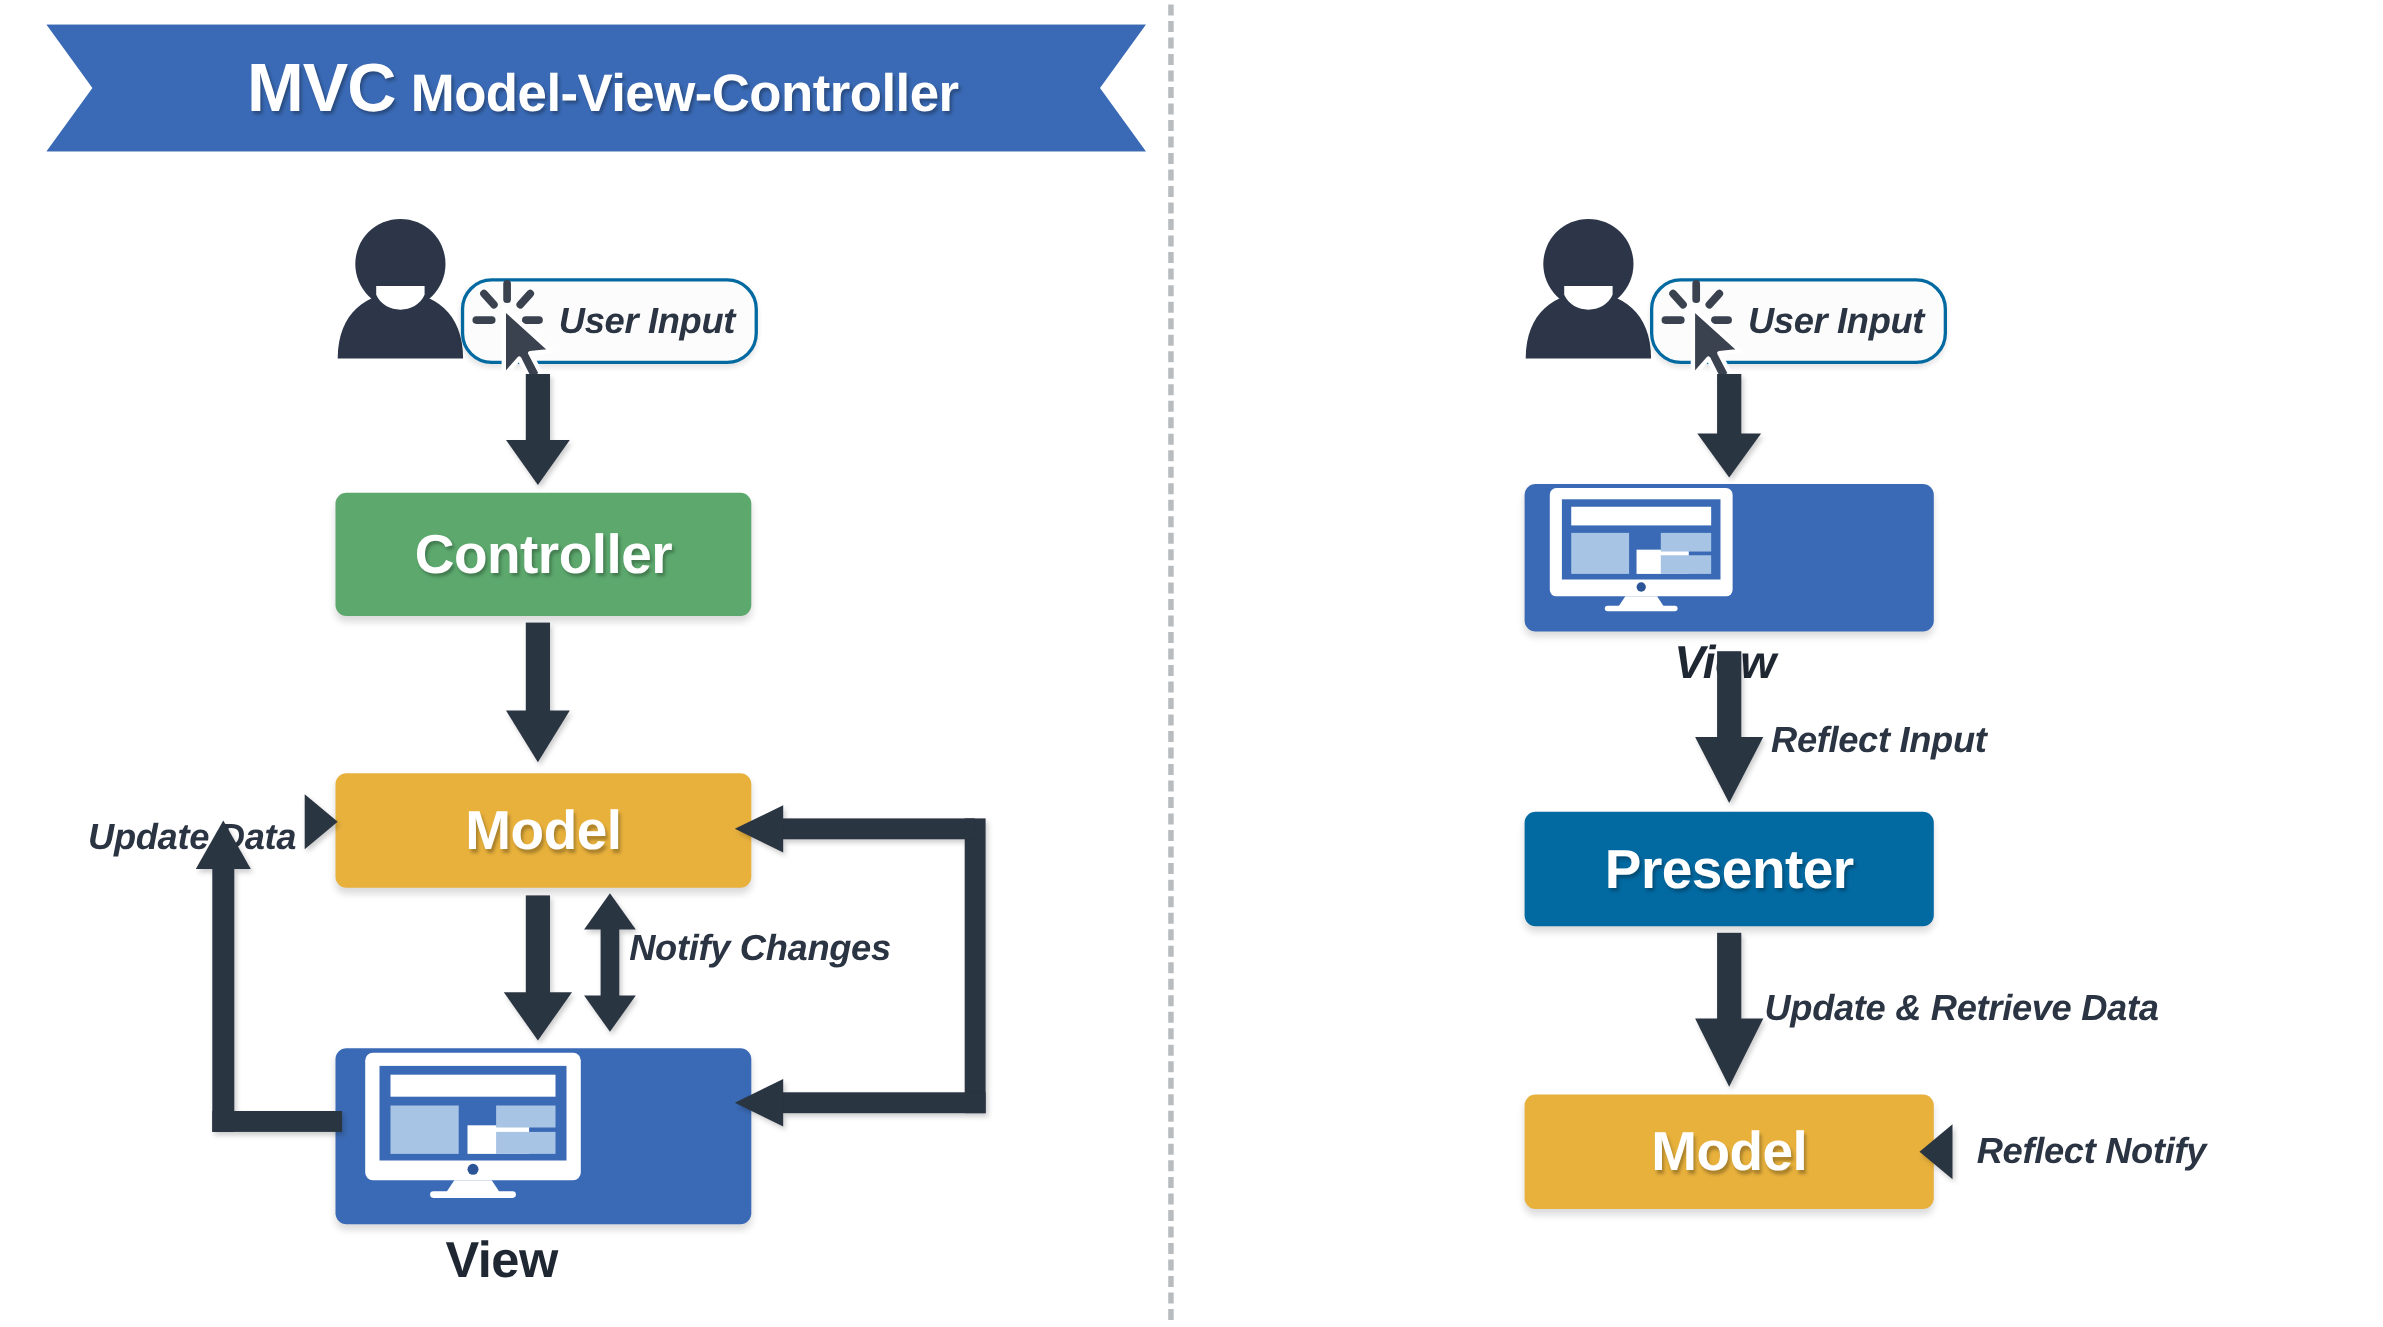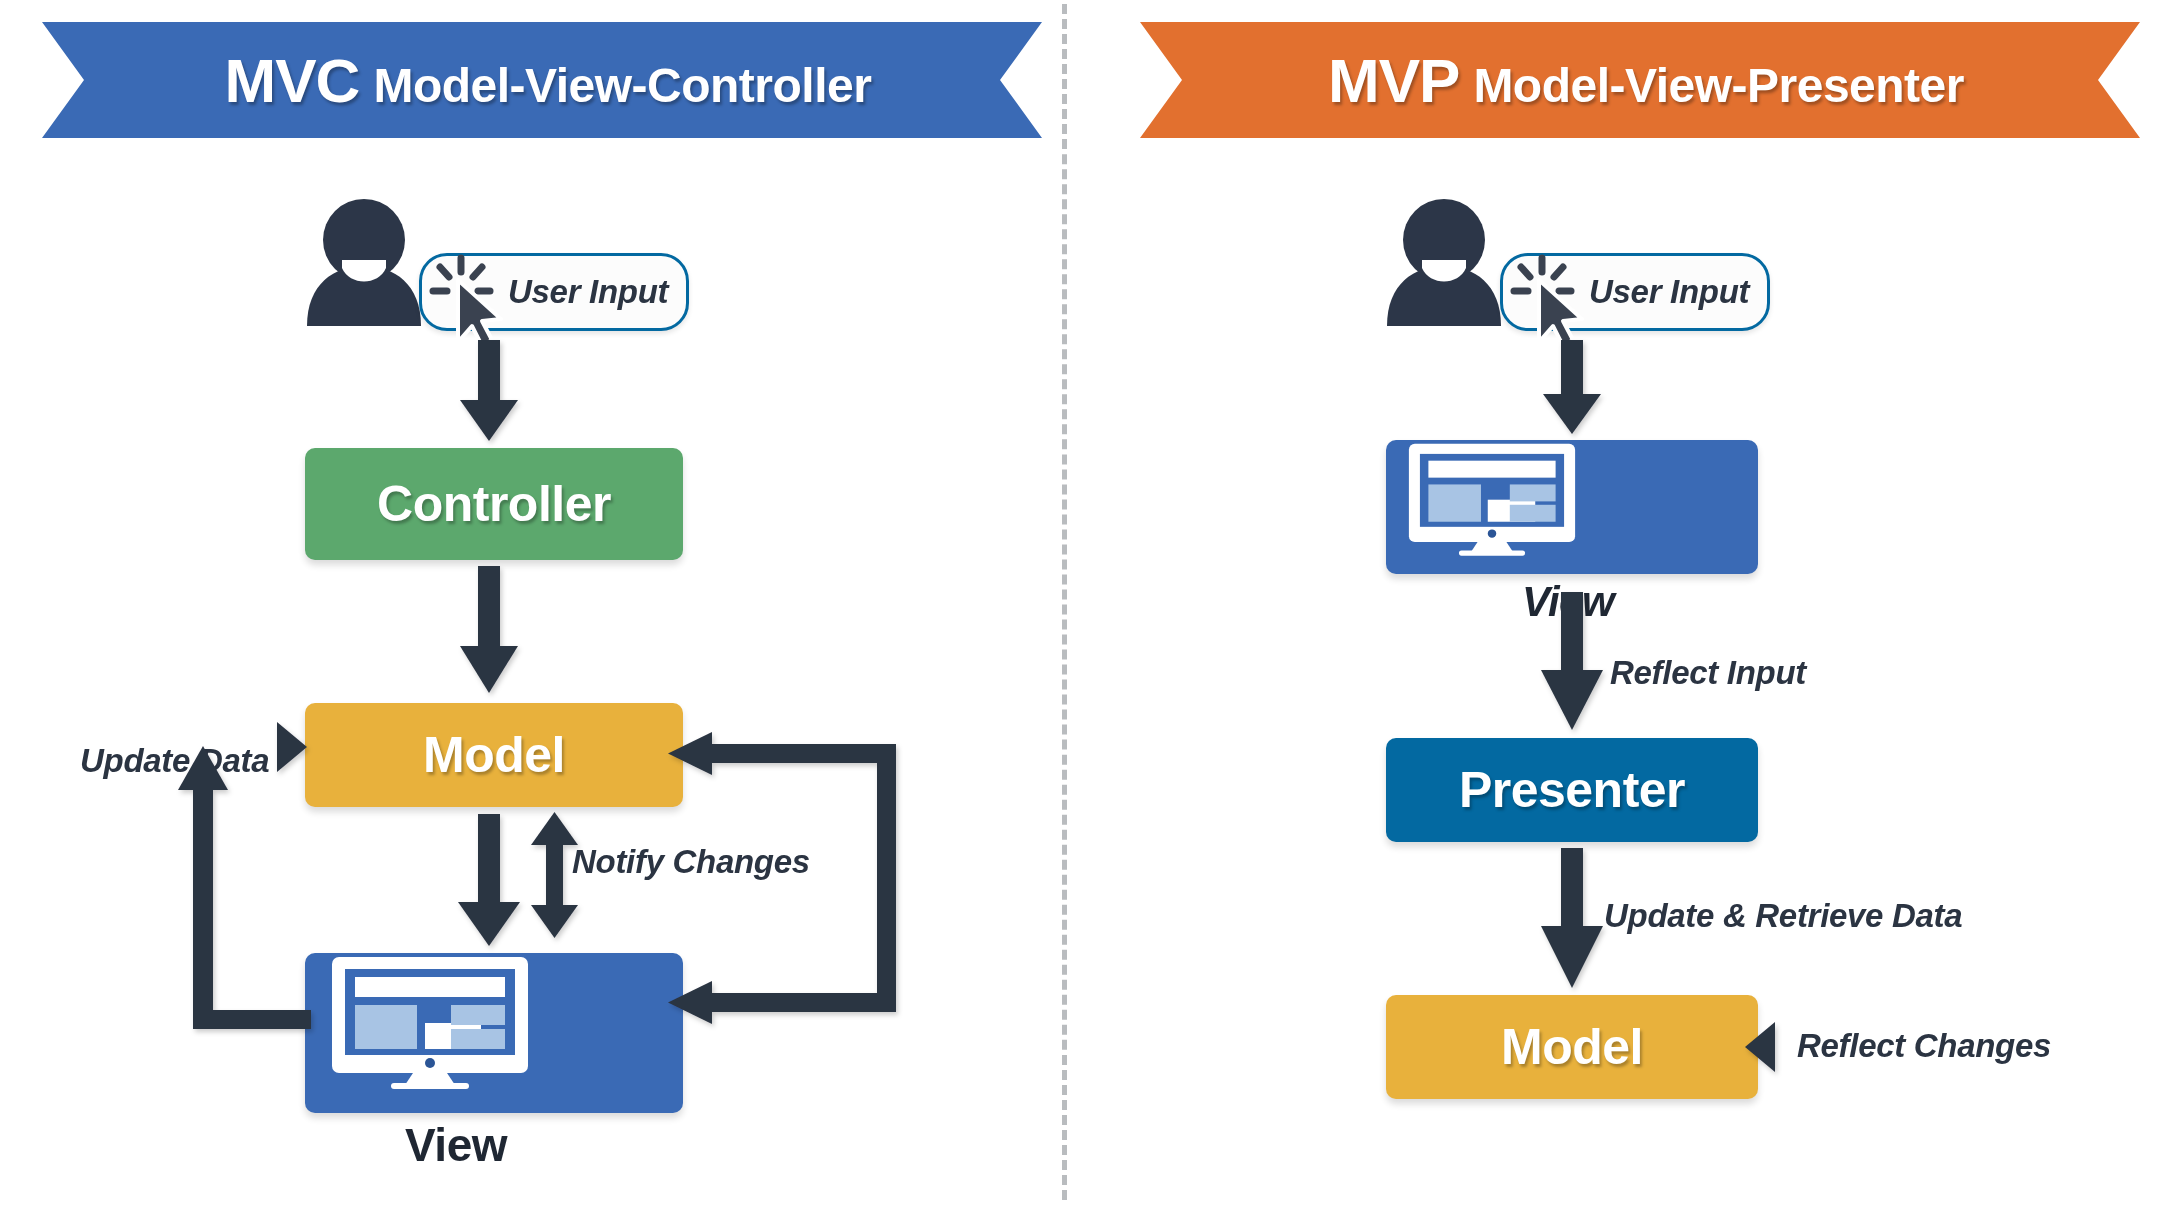--- a/index.html
+++ b/index.html
@@ -141,26 +141,20 @@
       <circle cx="125" cy="110" r="5" fill="#2b5596"></circle>
       <path d="M108 120 L142 120 L150 132 L100 132 Z" fill="#ffffff"></path>
       <rect x="86" y="130" width="78" height="6" rx="3" fill="#ffffff"></rect>
     </svg>
   </div>
   <div class="caption left" style="left:405px;top:1118px;">View</div>
 
   <div class="elabel" style="left:80px;top:742px;">Update Data</div>
   <div class="elabel" style="left:572px;top:843px;">Notify Changes</div>
 
-  <div class="ribbon mvp">
-    <div class="rtxt">
-      <span class="acro">MVP</span>
-      <span class="full">Model-View-Presenter</span>
-    </div>
-  </div>
 
   <div class="person" style="left:1382px;top:198px;width:124px;height:128px;">
     <svg width="124" height="128" viewBox="0 0 124 128">
       <circle cx="62" cy="42" r="41" fill="#2c3648"></circle>
       <path d="M5 128 C5 86 32 68 62 68 C92 68 119 86 119 128 Z" fill="#2c3648"></path>
       <path d="M40 70 C48 88 76 88 84 70 L84 62 L40 62 Z" fill="#ffffff"></path>
     </svg>
   </div>
 
   <div class="bubble" style="left:1500px;top:253px;width:264px;height:72px;">
@@ -198,21 +192,21 @@
   <div class="box orange" style="left:1386px;top:738px;width:372px;height:104px;">
     <span class="btxt">Presenter</span>
   </div>
 
   <div class="box amber" style="left:1386px;top:995px;width:372px;height:104px;">
     <span class="btxt">Model</span>
   </div>
 
   <div class="elabel" style="left:1610px;top:654px;">Reflect Input</div>
   <div class="elabel" style="left:1604px;top:897px;">Update &amp; Retrieve Data</div>
-  <div class="elabel" style="left:1797px;top:1027px;">Reflect Changes</div>
+  <div class="elabel" style="left:1797px;top:1027px;">Reflect Notify</div>
 
   <svg class="arrow-layer" width="2166" height="1206" viewBox="0 0 2166 1206">
     <defs>
       <filter id="softshadow" x="-40%" y="-40%" width="190%" height="190%">
         <feDropShadow dx="2" dy="3" stdDeviation="2.5" flood-color="#000000" flood-opacity="0.20"></feDropShadow>
       </filter>
     </defs>
     <g fill="#2b3442" stroke="none" filter="url(#softshadow)">
 
       <g>

